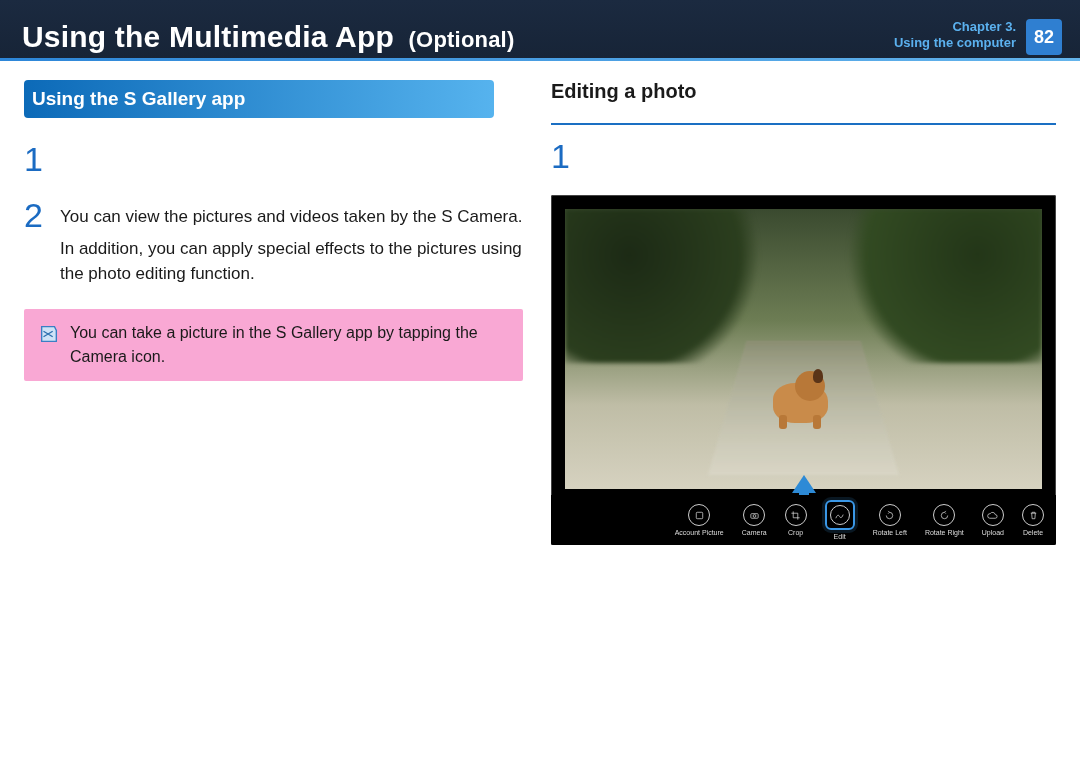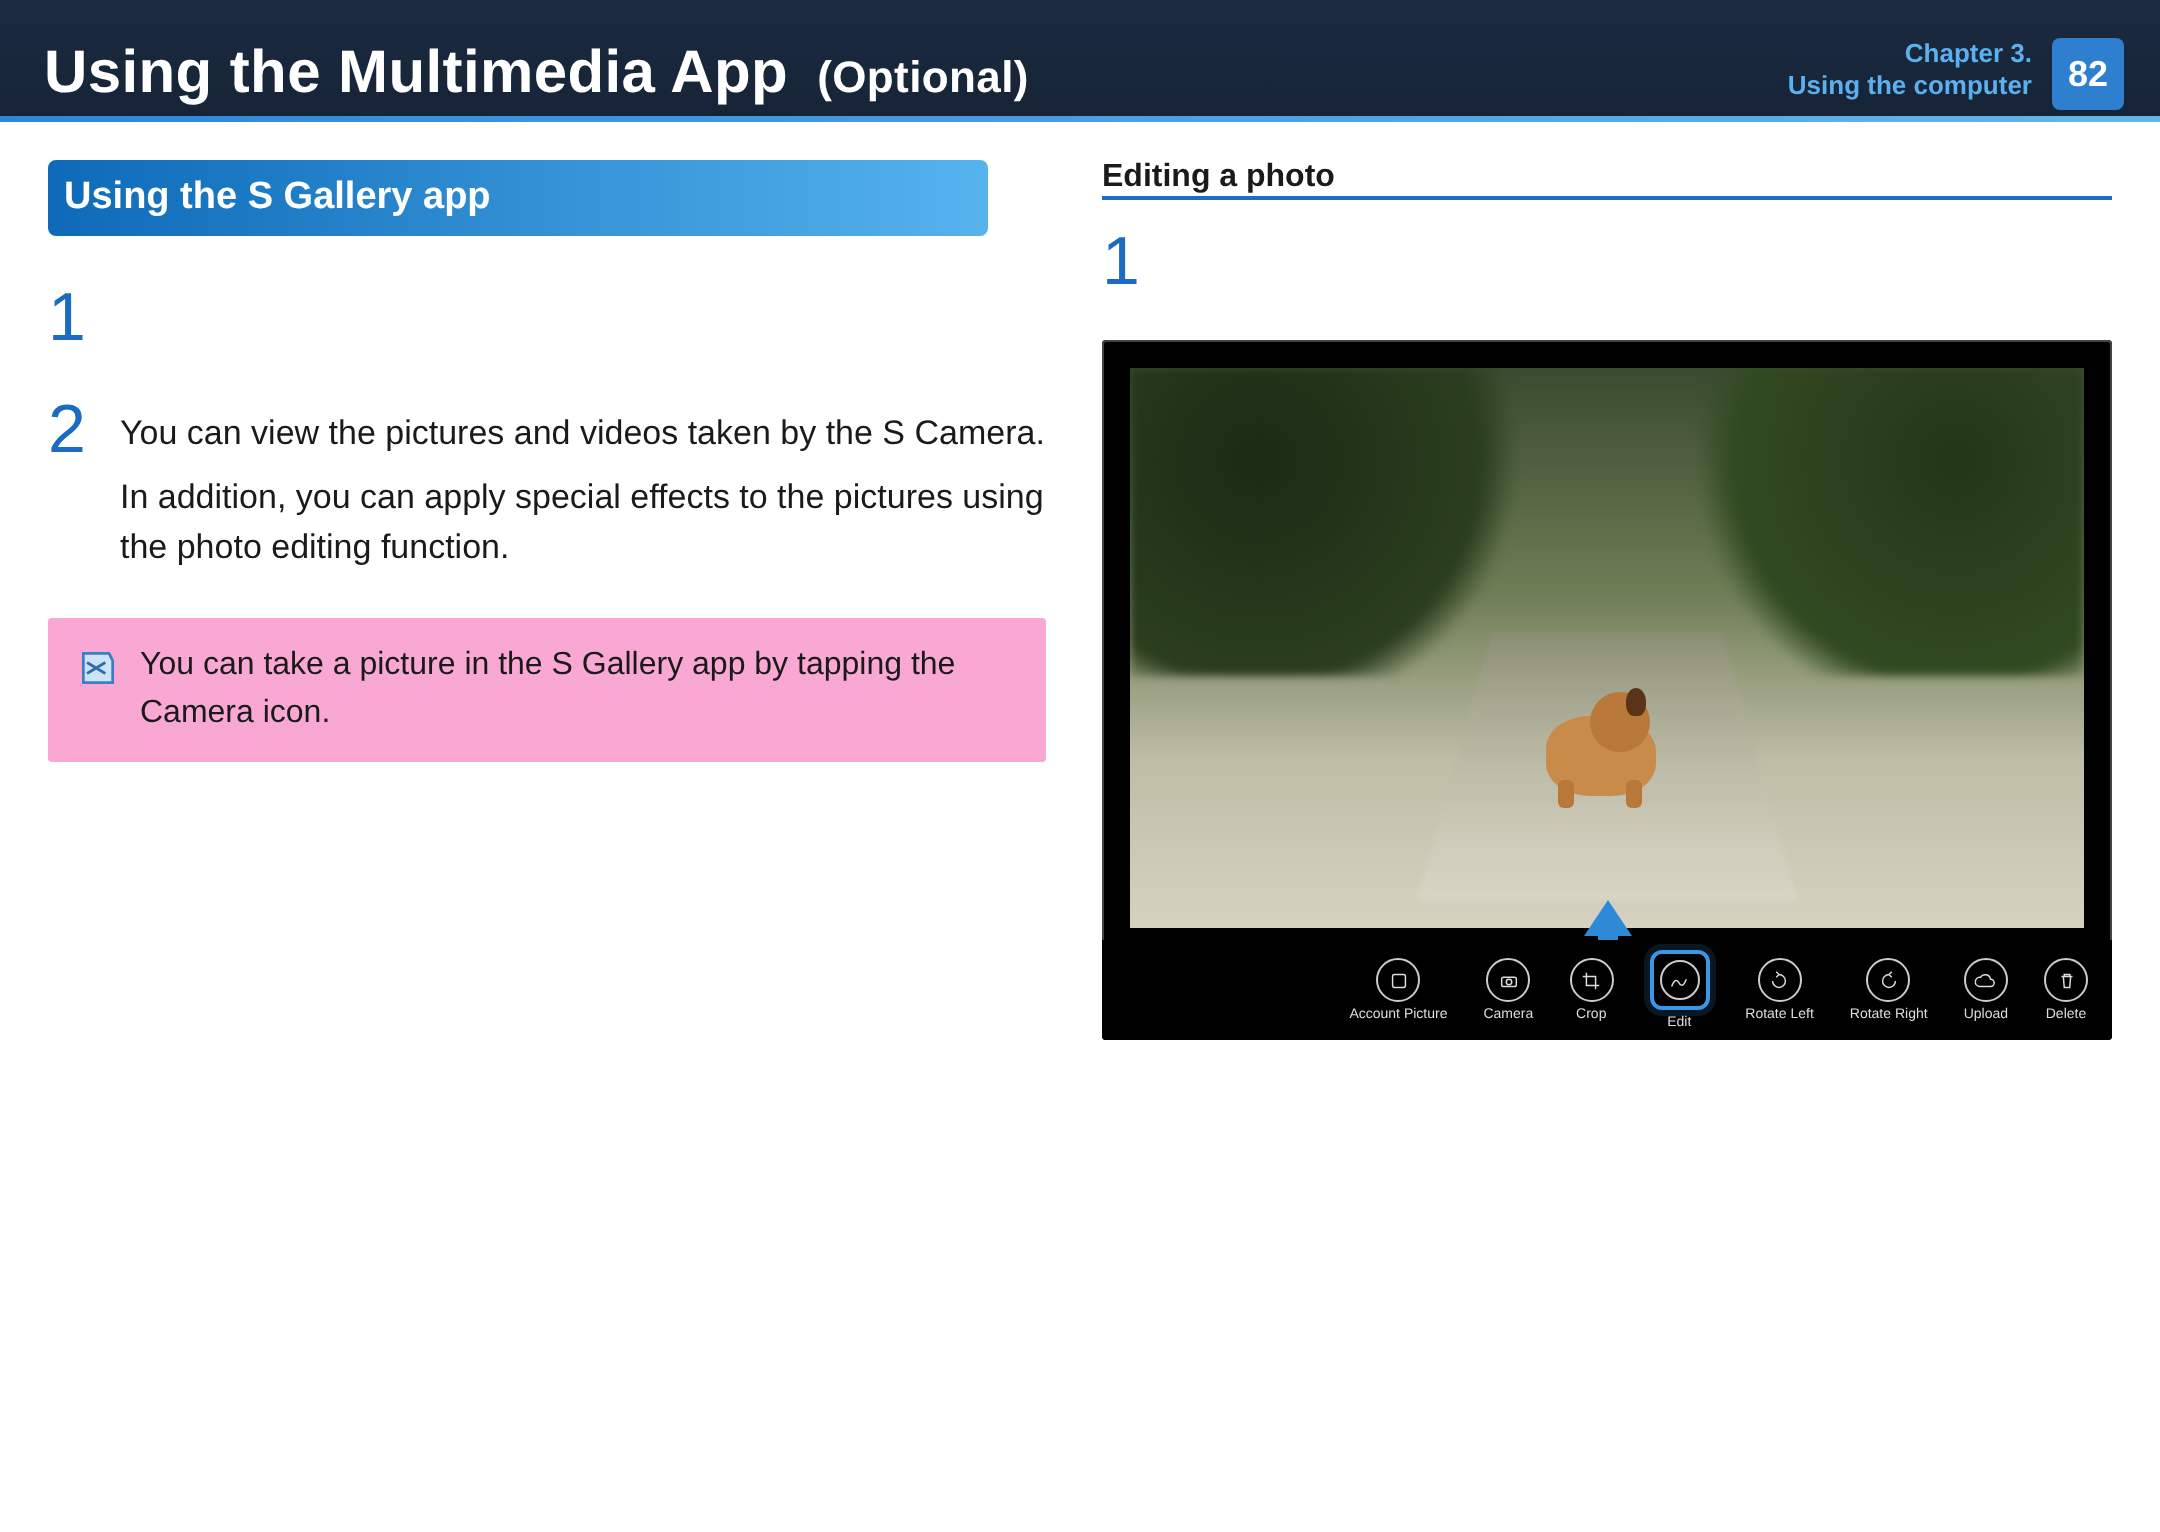--- a/index.html
+++ b/index.html
@@ -56,21 +56,21 @@
   .win-tile span { width: 9px; height: 9px; background: #3d8bd1; }
 
   .note-box {
     display: flex; gap: 10px; align-items: flex-start;
     background: #f9a8d4; padding: 12px 14px; border-radius: 2px;
     font-size: 16px; line-height: 1.5; margin-top: 8px; width: 100%;
   }
   .note-icon { width: 22px; height: 22px; flex: 0 0 22px; margin-top: 2px; }
 
   .right-h {
-    font-size: 16px; font-weight: 700; padding-bottom: 0;
+    font-size: 20px; font-weight: 700; padding-bottom: 20px;
     border-bottom: 2px solid #1a6fc3; margin-bottom: 14px;
   }
 
   .edit-icon {
     display: inline-flex; width: 24px; height: 24px; border-radius: 50%;
     border: 2px solid #333; align-items: center; justify-content: center;
     vertical-align: -6px; margin: 0 2px;
   }
   .edit-icon svg { width: 14px; height: 14px; }
 

